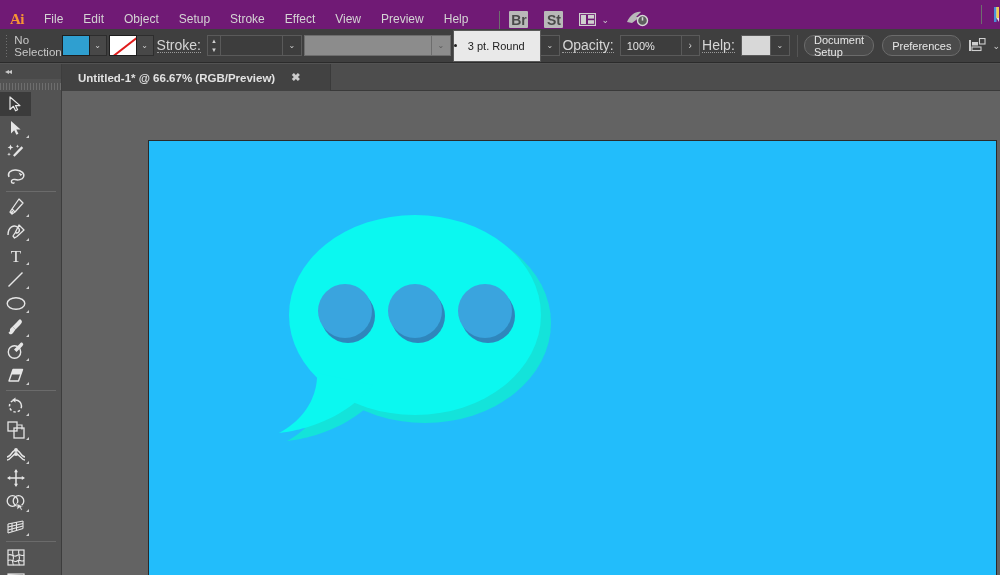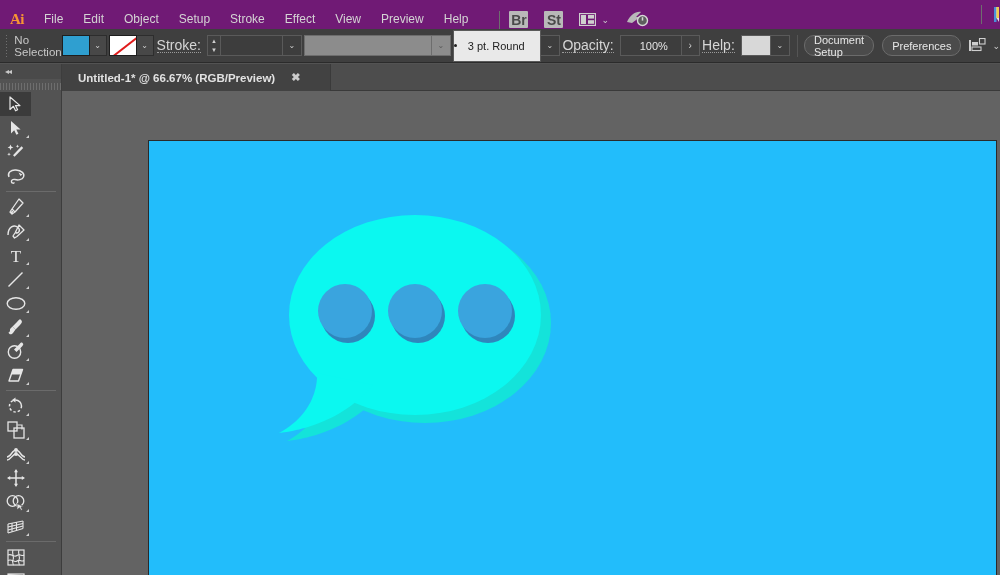--- a/index.html
+++ b/index.html
@@ -129,21 +129,21 @@
     color: #222; font-size: 11px; 
   }
   .brush-dot {
     width: 3px; height: 3px; border-radius: 50%; background: #222;
     margin-right: 11px;
   }
   #opacity-field {
     width: 62px; height: 21px; background: #3d3d3d;
     border: 1px solid #5a5a5a;
     color: #e4e4e4; font-size: 11px;
-    display: flex; align-items: center; padding: 0 19px;
+    display: flex; align-items: center; padding: 0 6px;
   }
   #opacity-arrow {
     width: 18px; height: 21px; background: #3f3f3f;
     border: 1px solid #5a5a5a; border-left: none;
     display: flex; align-items: center; justify-content: center;
     color: #d0d0d0; font-size: 10px;
   }
   #style-box {
     width: 30px; height: 21px; background: #d8d8d8;
     border: 1px solid #5a5a5a;

